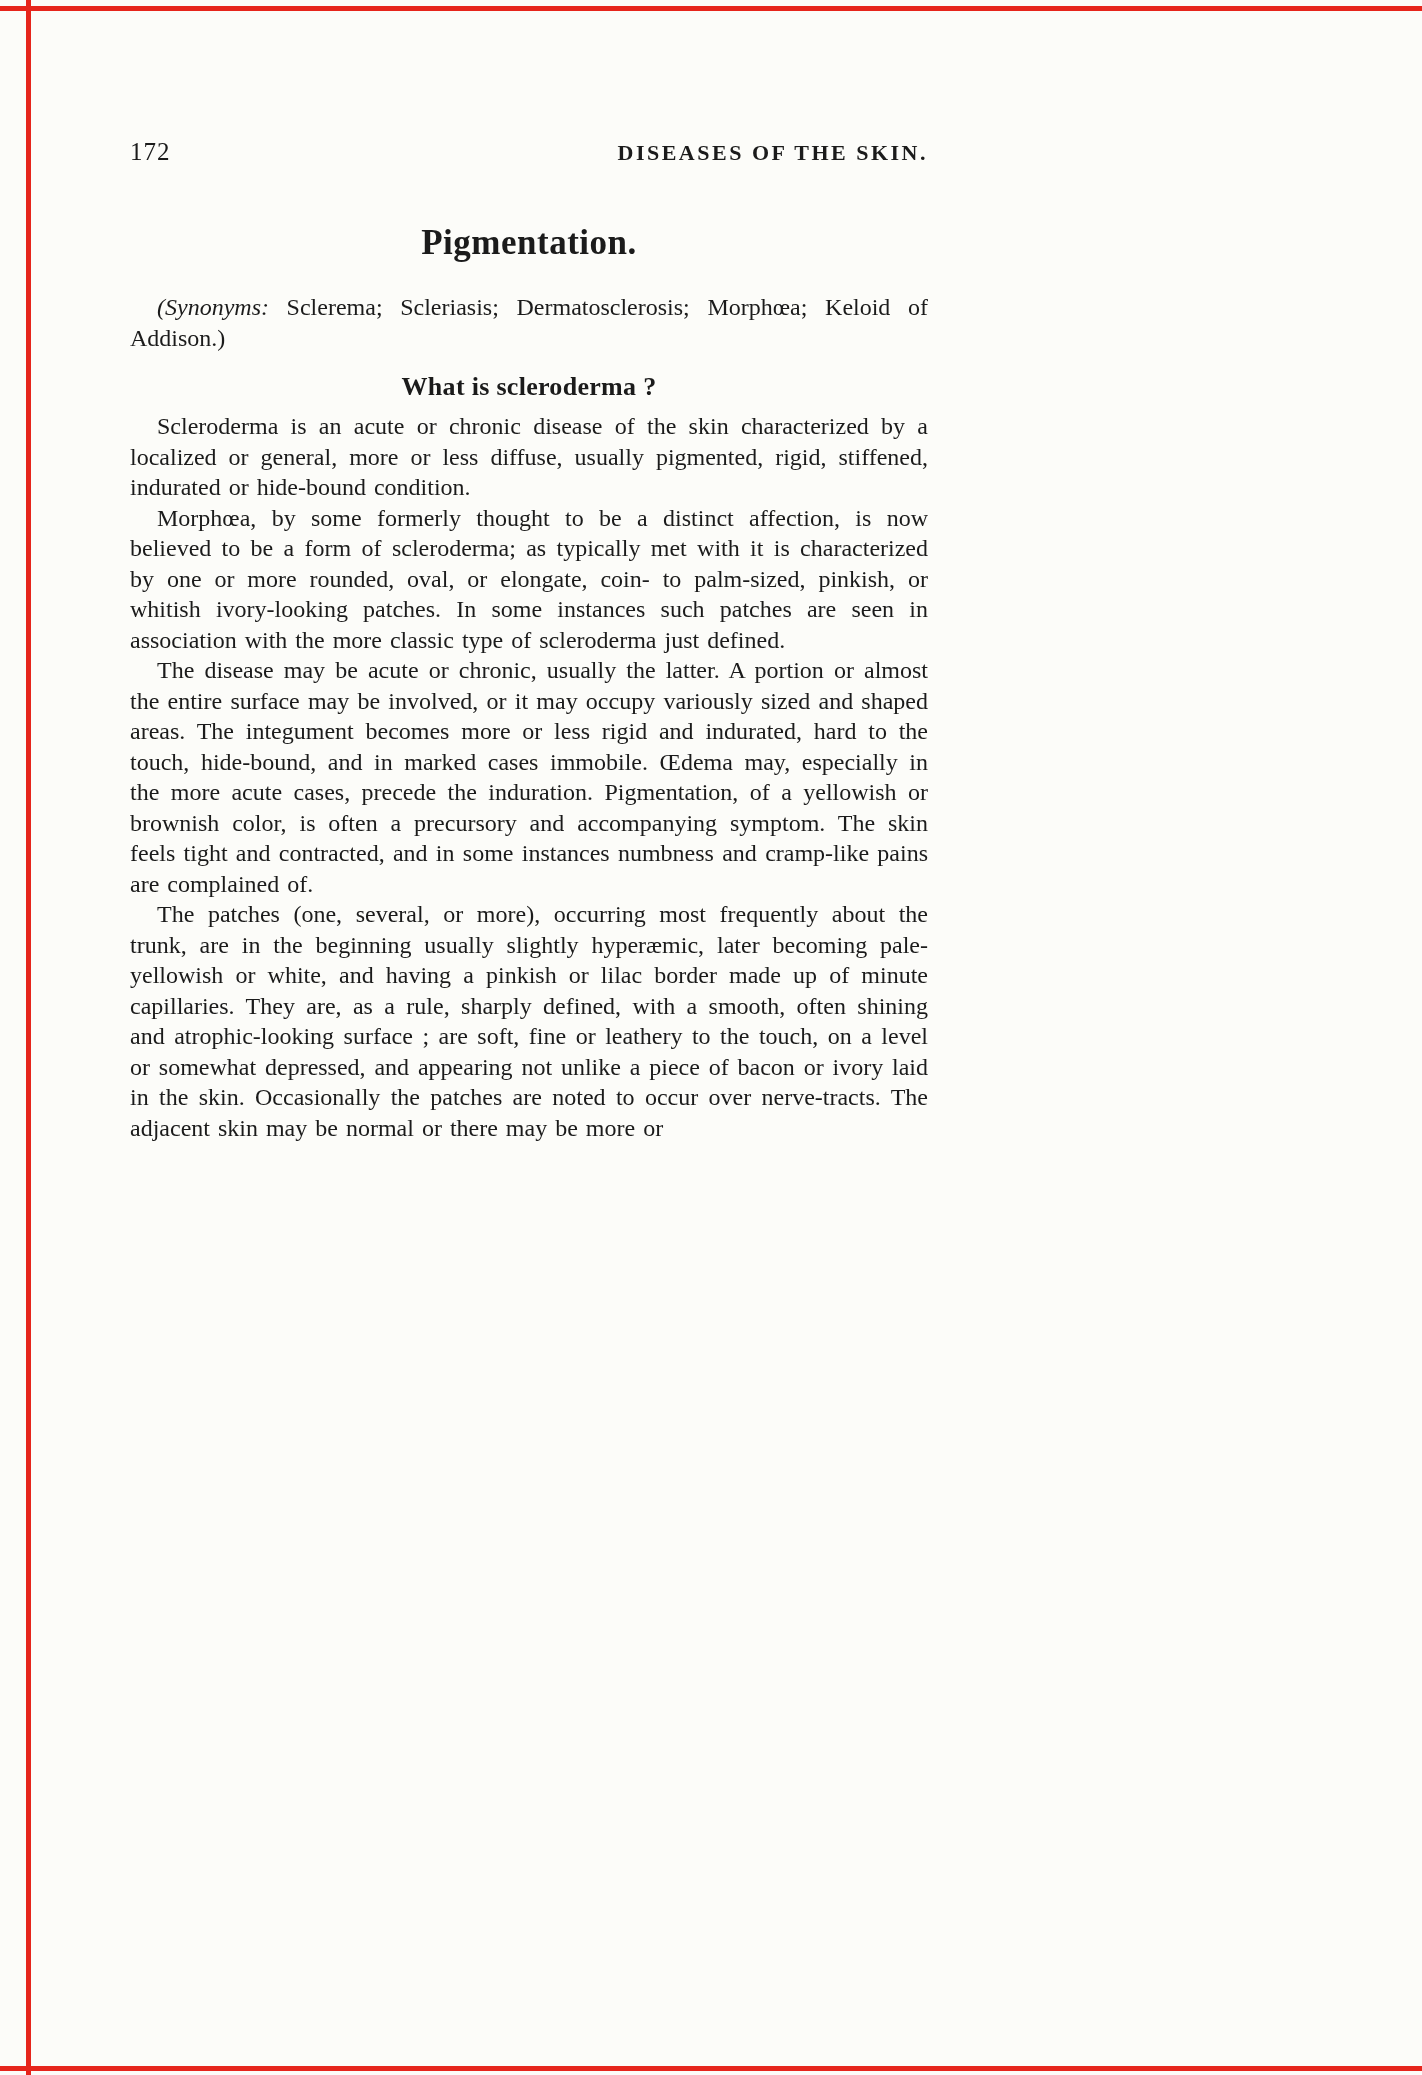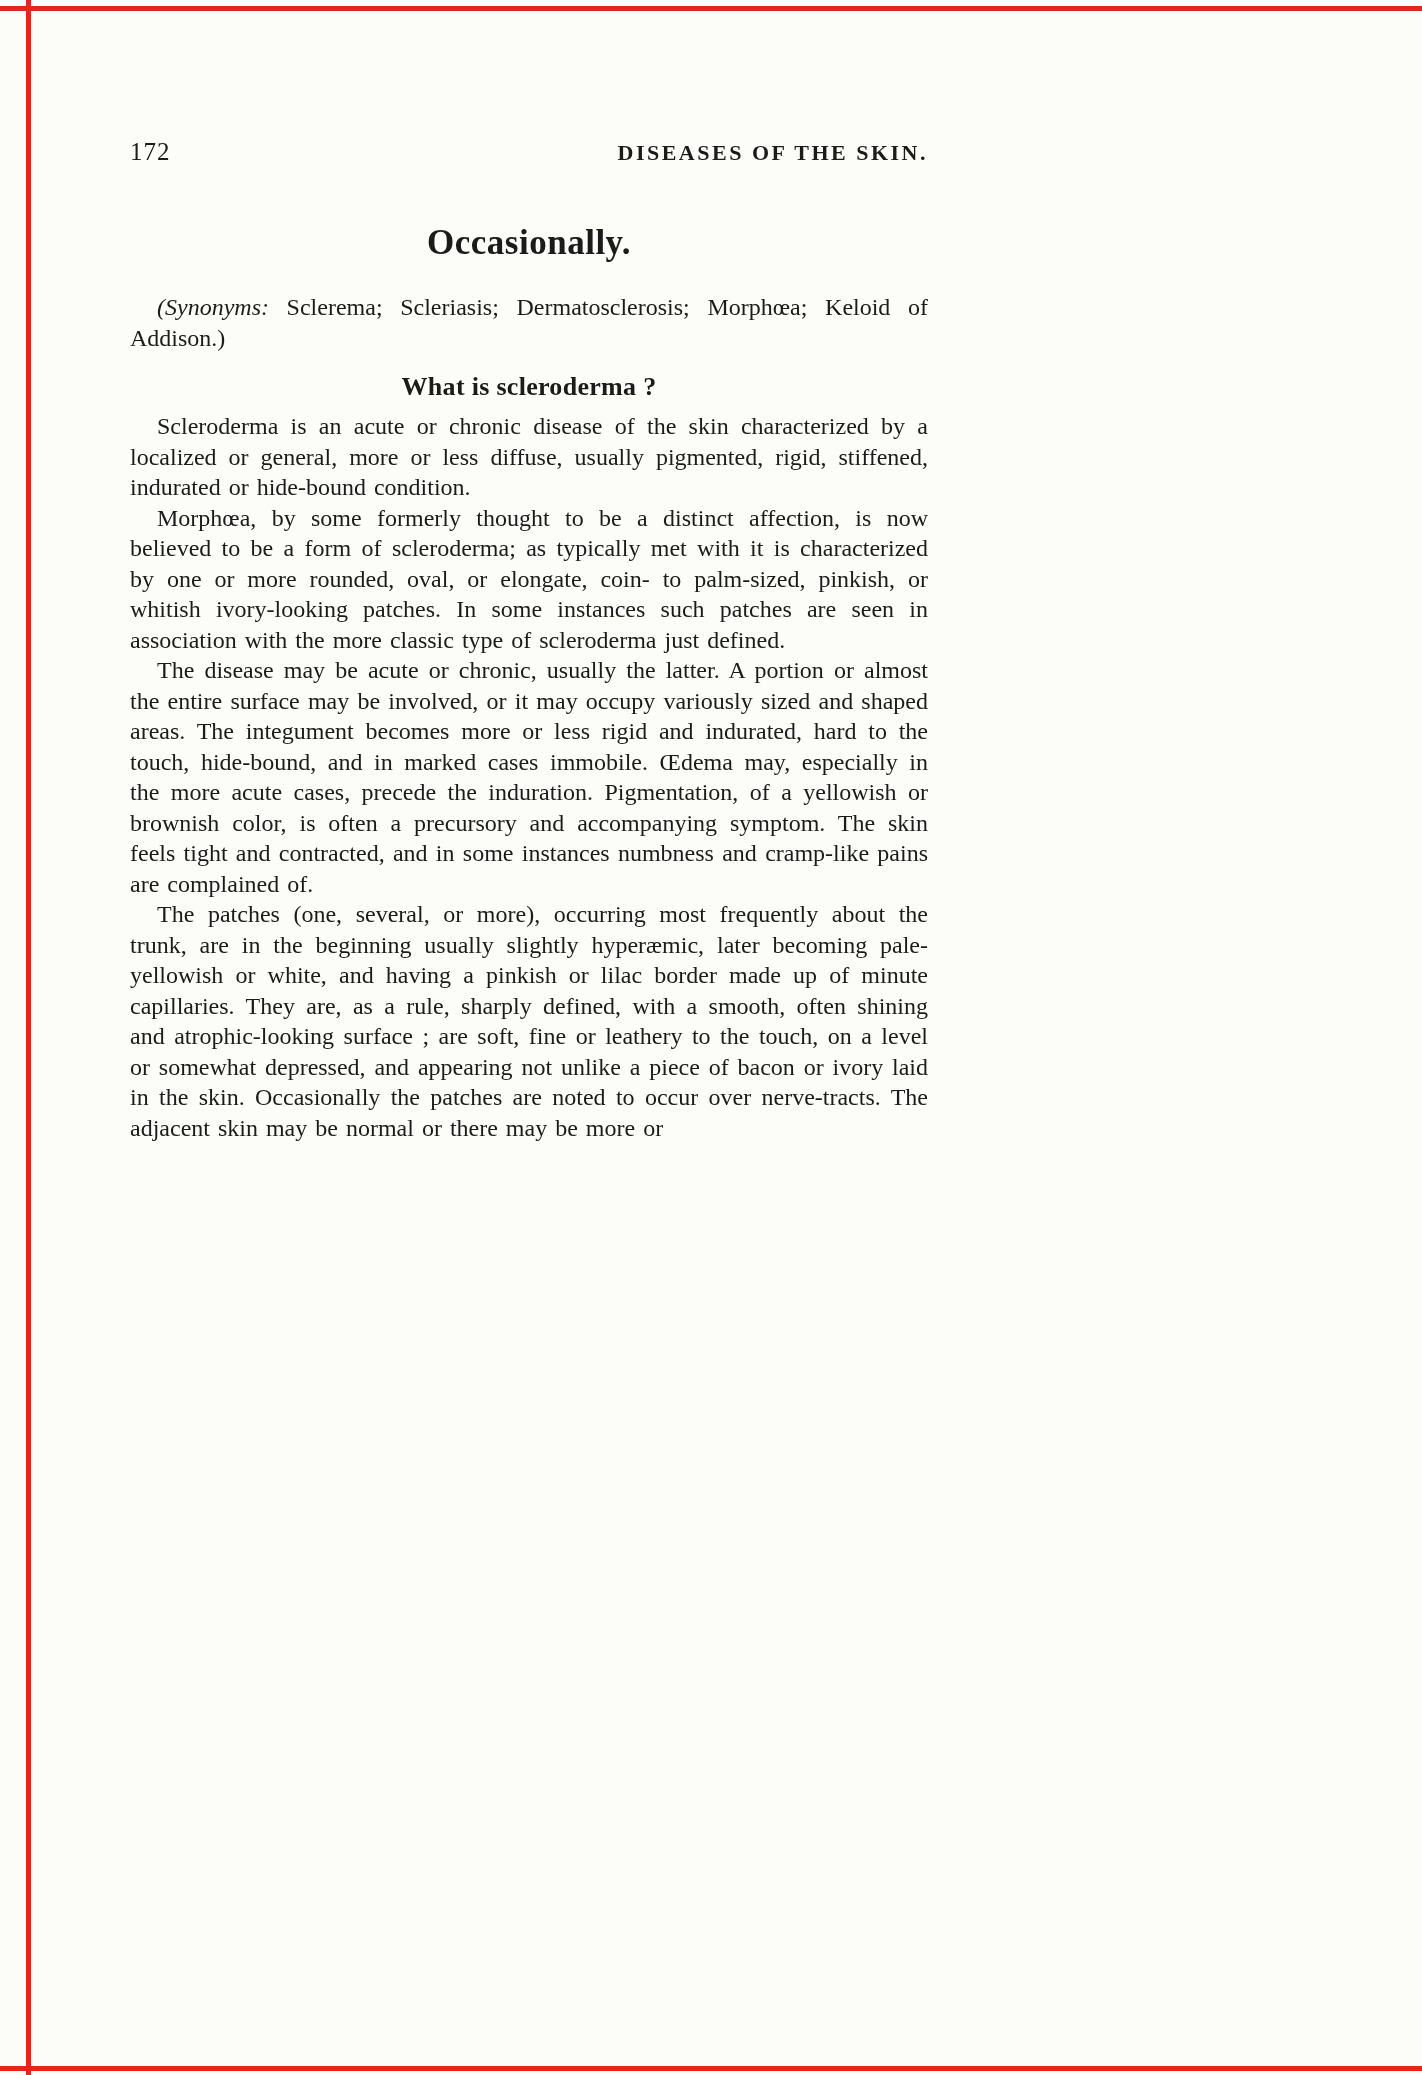--- a/index.html
+++ b/index.html
@@ -95,21 +95,21 @@
   <div class="scan-line left"></div>
   <div class="scan-line bottom"></div>
 
   <header class="running-head">
     <span class="pagenum">172</span>
     <span class="head-title">DISEASES OF THE SKIN.</span>
   </header>
 
   <main class="text-block">
 
-    <h1 class="title">Occasionally.</h1>
+    <h1 class="title">Pigmentation.</h1>
 
     <p class="body indent synonyms"><span class="ital">(Synonyms:</span><span> Sclerema; Scleriasis; Dermatosclerosis; Morphœa; Keloid of Addison.)</span></p>
 
     <h2 class="q-heading">What is scleroderma ?</h2>
     <p class="body indent">Scleroderma is an acute or chronic disease of the skin characterized by a localized or general, more or less diffuse, usually pigmented, rigid, stiffened, indurated or hide-bound condition.</p>
     <p class="body indent">Morphœa, by some formerly thought to be a distinct affection, is now believed to be a form of scleroderma; as typically met with it is characterized by one or more rounded, oval, or elongate, coin- to palm-sized, pinkish, or whitish ivory-looking patches.  In some instances such patches are seen in association with the more classic type of scleroderma just defined.</p>
 
     <p class="body indent">The disease may be acute or chronic, usually the latter.  A portion or almost the entire surface may be involved, or it may occupy variously sized and shaped areas.  The integument becomes more or less rigid and indurated, hard to the touch, hide-bound, and in marked cases immobile.  Œdema may, especially in the more acute cases, precede the induration.  Pigmentation, of a yellowish or brownish color, is often a precursory and accompanying symptom.  The skin feels tight and contracted, and in some instances numbness and cramp-like pains are complained of.</p>
 
     <p class="body indent">The patches (one, several, or more), occurring most frequently about the trunk, are in the beginning usually slightly hyperæmic, later becoming pale-yellowish or white, and having a pinkish or lilac border made up of minute capillaries.  They are, as a rule, sharply defined, with a smooth, often shining and atrophic-looking surface ; are soft, fine or leathery to the touch, on a level or somewhat depressed, and appearing not unlike a piece of bacon or ivory laid in the skin.  Occasionally the patches are noted to occur over nerve-tracts.  The adjacent skin may be normal or there may be more or</p>

